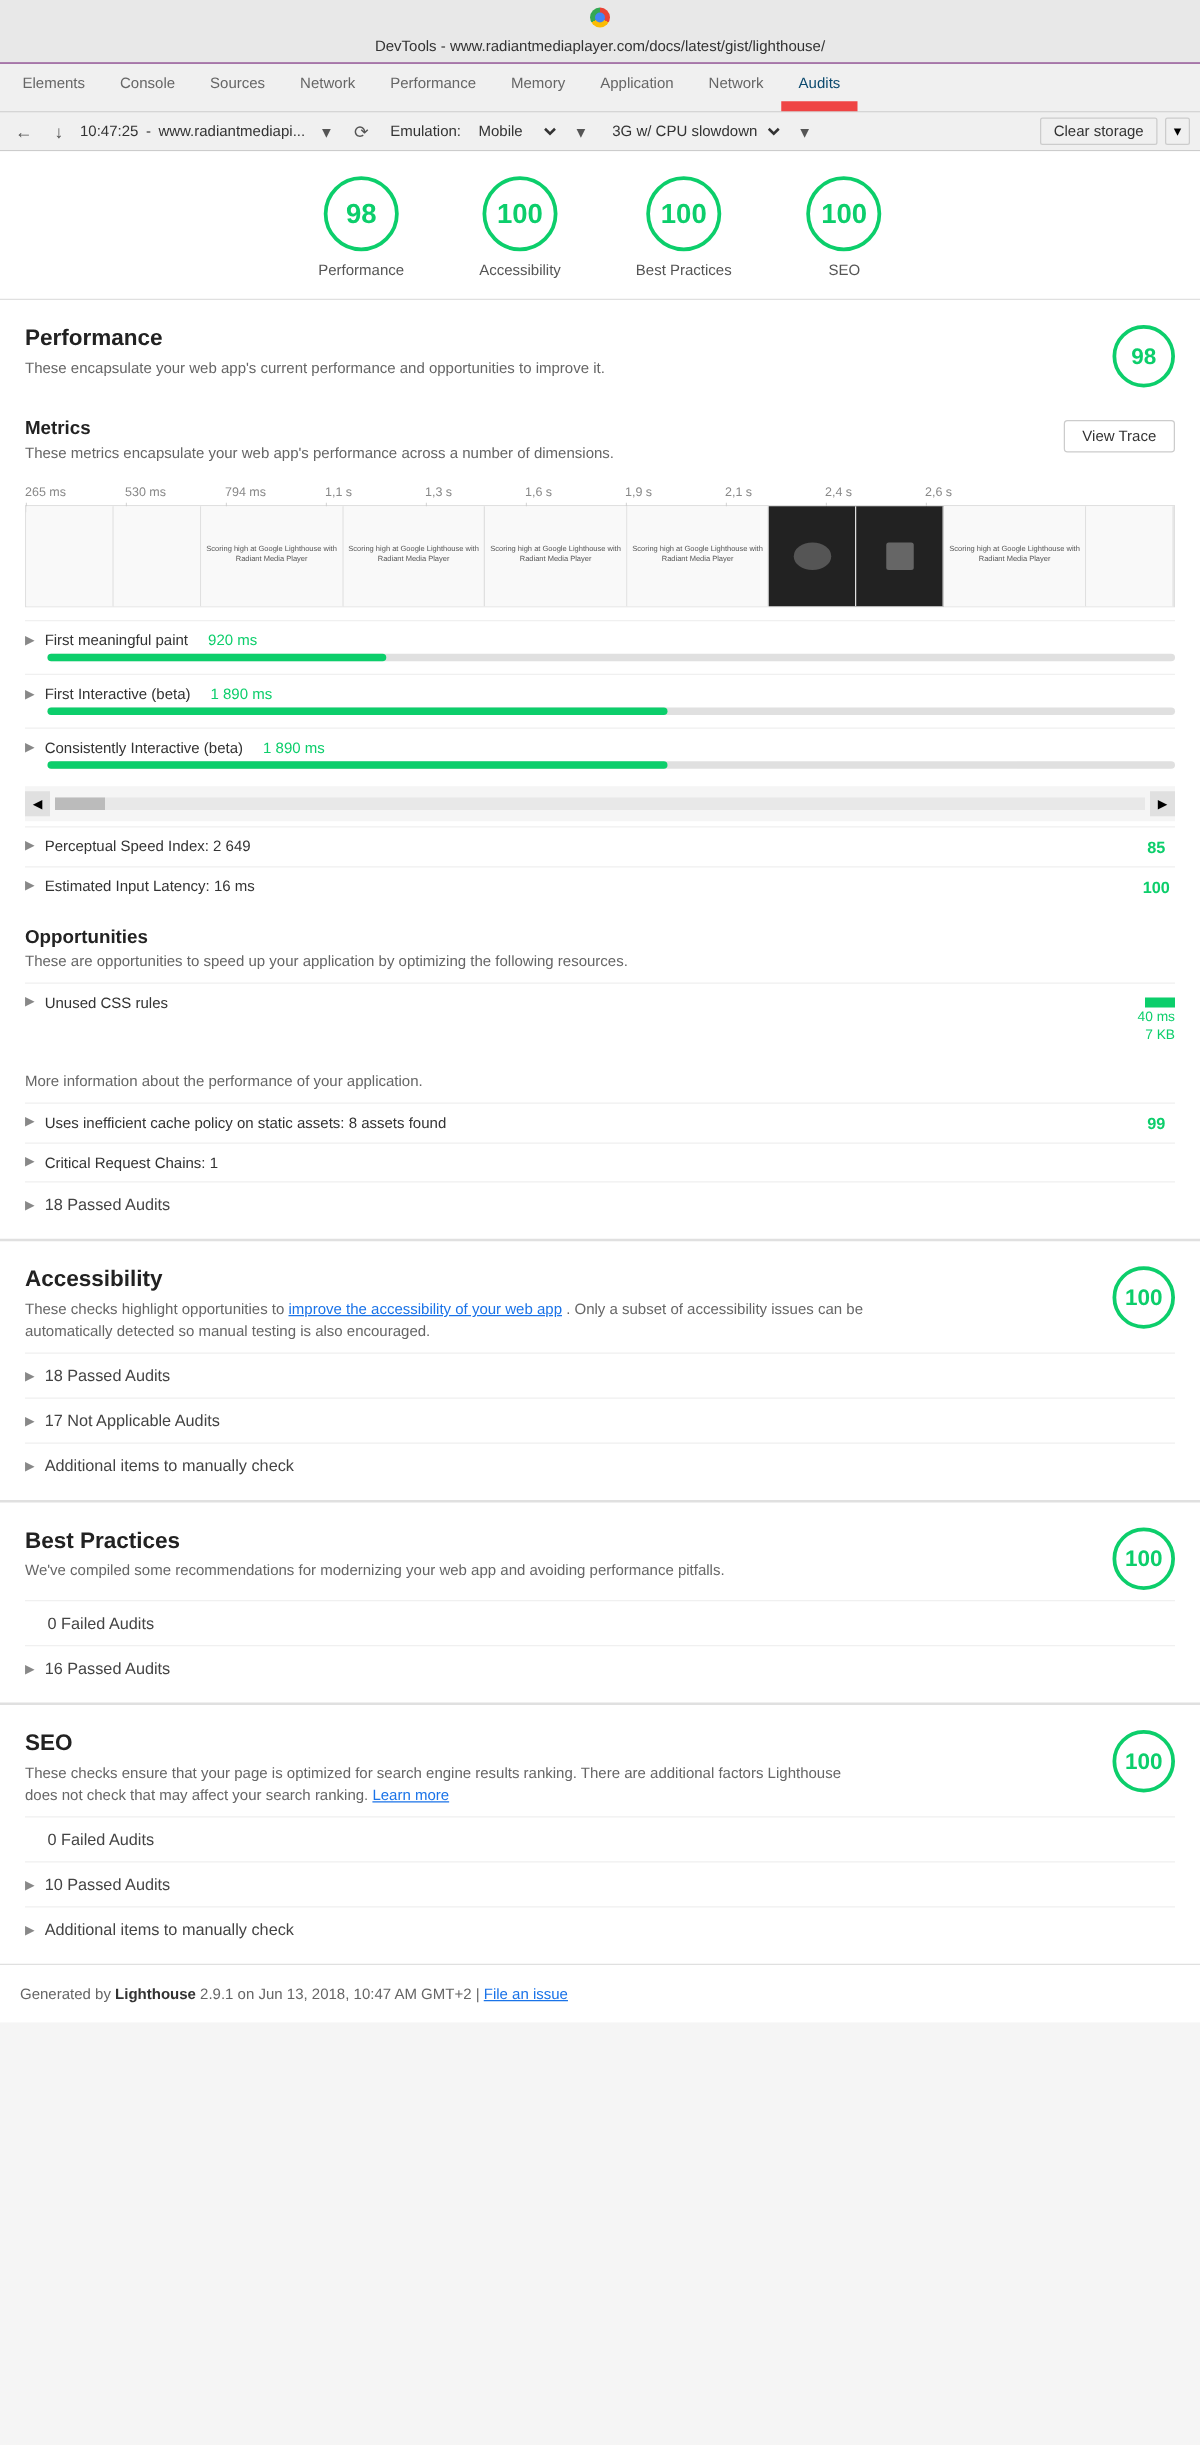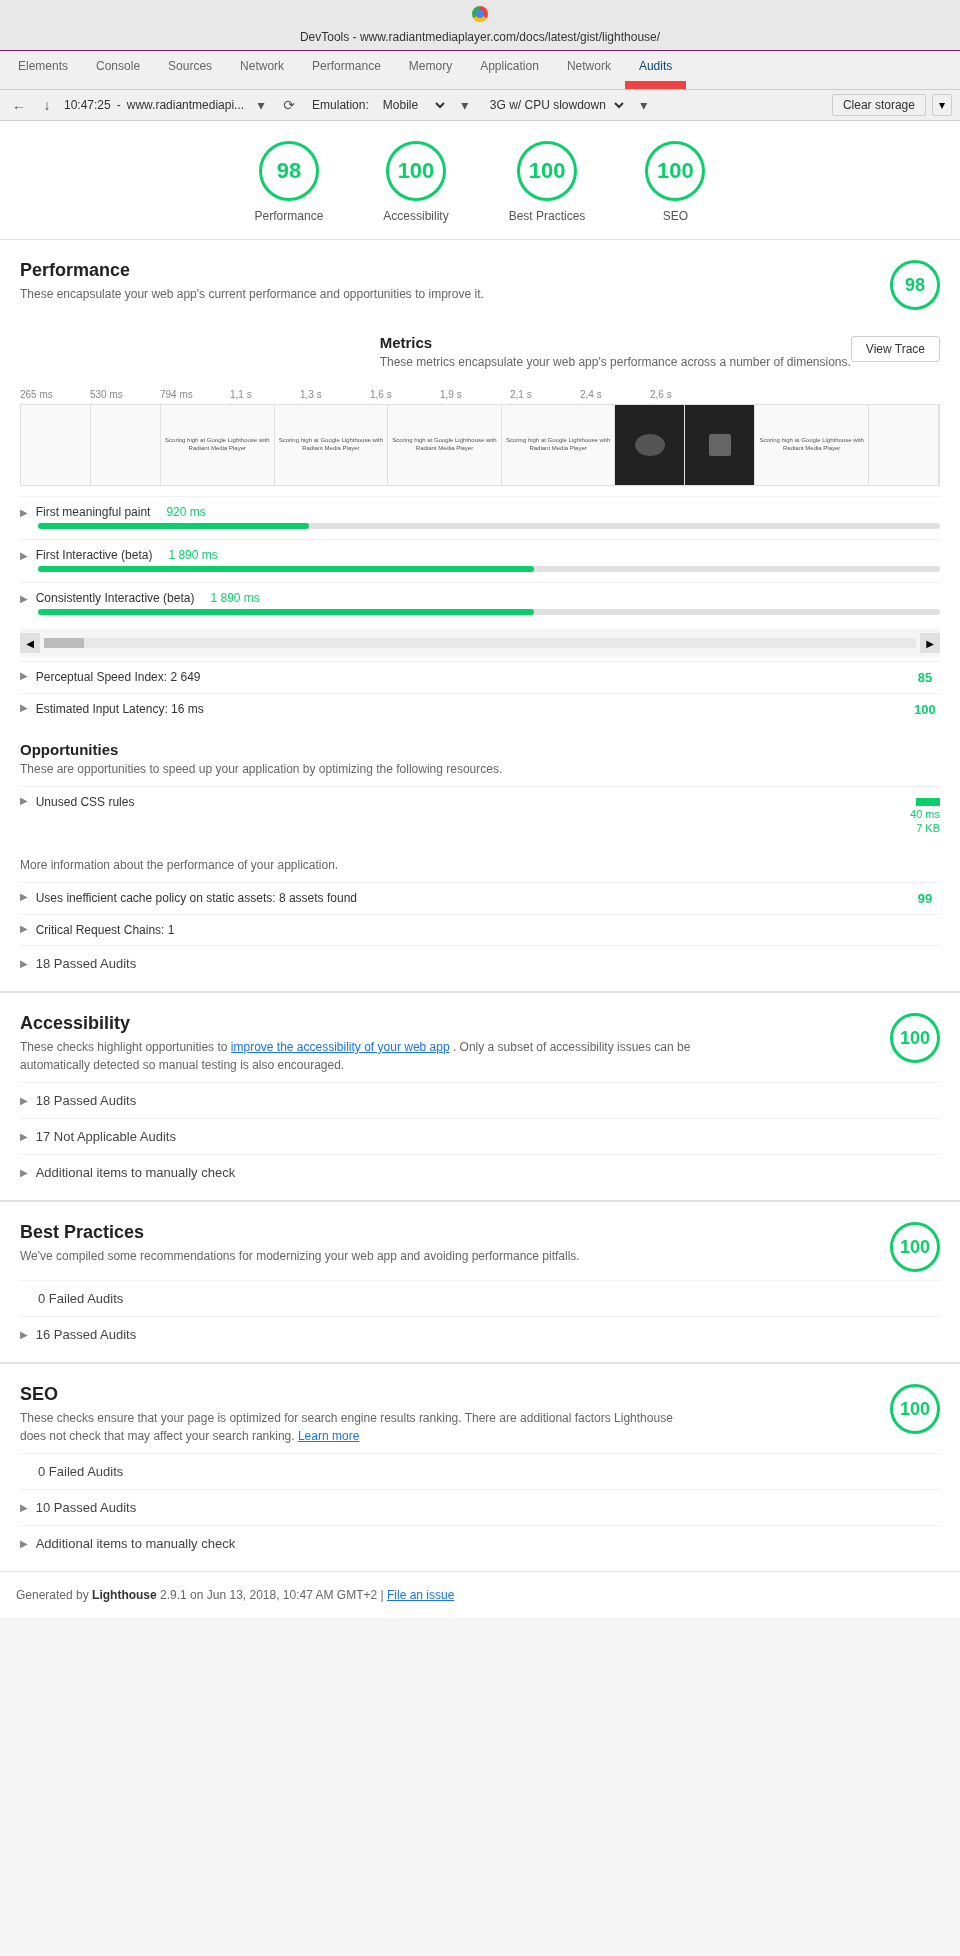--- a/index.html
+++ b/index.html
@@ -153,41 +153,42 @@
       margin-top: 16px;
       margin-bottom: 4px;
     }
     .subsection-desc {
       font-size: 12px;
       color: #666;
       margin-bottom: 10px;
     }
     .metrics-header {
       display: flex;
-      justify-content: flex-end;
-      align-items: center;
+      justify-content: space-between;
+      align-items: center;
+      gap: 46px;
     }
     .view-trace-btn {
       padding: 5px 14px;
       border: 1px solid #ccc;
       border-radius: 3px;
       font-size: 12px;
       background: #fff;
       cursor: pointer;
       color: #333;
     }
 
     
     .timeline-container {
       margin: 10px 0;
       overflow-x: auto;
     }
     .timeline-marks {
       display: flex;
-      gap: 0;
+      gap: 10px;
       font-size: 10px;
       color: #888;
       margin-bottom: 4px;
       padding-left: 0;
     }
     .timeline-mark {
       min-width: 70px;
       text-align: left;
       position: relative;
     }

